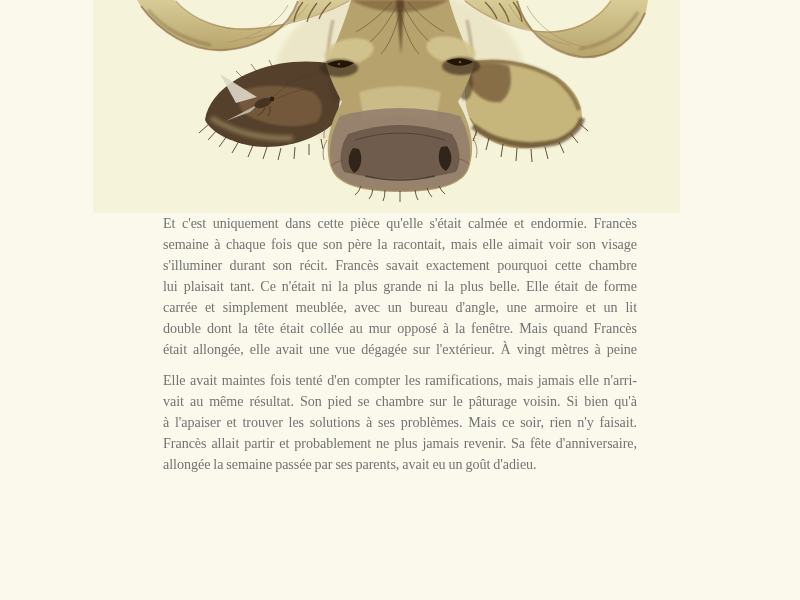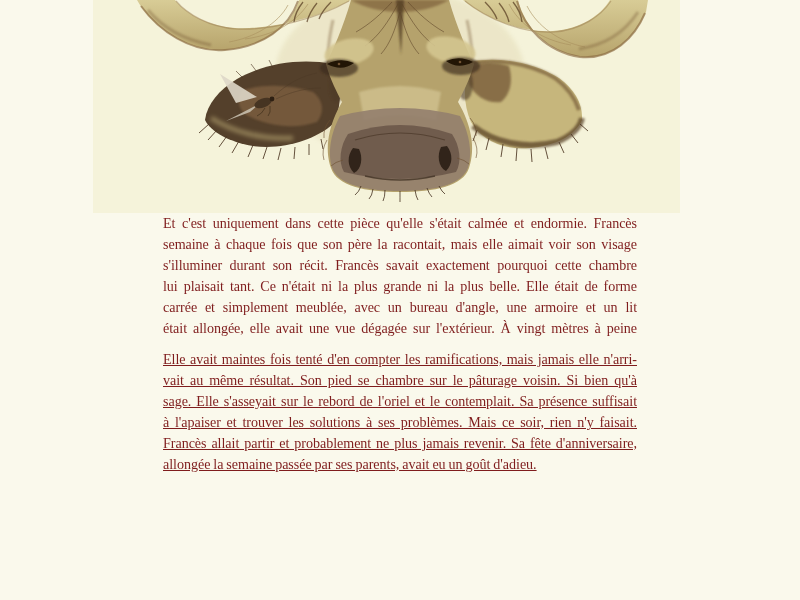--- a/index.html
+++ b/index.html
@@ -12,21 +12,21 @@
     position:absolute;left:93px;top:0;width:587px;height:213px;
     background:#f5f3da;
   }
   .illustration svg{display:block;width:100%;height:100%;}
   .page-text{
     position:absolute;left:163px;top:213px;width:474px;
     font-size:14.1px;line-height:21px;color:#211f1b;
     letter-spacing:-0.05px;word-spacing:-0.5px;
   }
   .para{margin:0;}
-  .para + .para{margin-top:10px;text-decoration:underline;}
+  .para + .para{margin-top:10px;}
   .line{
     text-align:justify;
     text-align-last:justify;
     max-height:21px;overflow:hidden;
   }
   .line.last{text-align-last:left;}
 </style>
 </head>
 <body style="background: rgb(250, 249, 236);">
 
@@ -117,32 +117,32 @@
         <path d="M 164,97 L 127,74 L 143,103 Z" fill="#ded7c8" opacity="0.9"></path>
         <path d="M 166,104 L 133,121 L 157,112 Z" fill="#cbc4b4" opacity="0.85"></path>
         <ellipse cx="170" cy="103" rx="9" ry="4.5" transform="rotate(-20 170 103)" fill="#463422"></ellipse>
         <circle cx="179" cy="99" r="2.4" fill="#2e2013"></circle>
         <path d="M 172,108 q -3,6 -8,8 M 177,106 q 1,7 -2,10" stroke="#3a2a18" stroke-width="0.8" opacity="0.8" fill="none"></path>
         <path d="M 181,96 C 194,84 208,76 224,73 M 183,99 C 198,92 212,88 228,88" stroke="#4a3824" stroke-width="0.7" opacity="0.6" fill="none"></path>
       </g>
     </svg>
   </div>
 
-  <div class="page-text" style="color: #7f1d1d;">
+  <div class="page-text" style="color: #737373;">
     <div class="para">
       <div class="line">Et c'est uniquement dans cette pièce qu'elle s'était calmée et endormie. Francès</div>
       <div class="line">semaine à chaque fois que son père la racontait, mais elle aimait voir son visage</div>
       <div class="line">s'illuminer durant son récit. Francès savait exactement pourquoi cette chambre</div>
       <div class="line">lui plaisait tant. Ce n'était ni la plus grande ni la plus belle. Elle était de forme</div>
       <div class="line">carrée et simplement meublée, avec un bureau d'angle, une armoire et un lit</div>
+      <div class="line">double dont la tête était collée au mur opposé à la fenêtre. Mais quand Francès</div>
       <div class="line">était allongée, elle avait une vue dégagée sur l'extérieur. À vingt mètres à peine</div>
     </div>
     <div class="para">
       <div class="line">Elle avait maintes fois tenté d'en compter les ramifications, mais jamais elle n'arri-</div>
       <div class="line">vait au même résultat. Son pied se chambre sur le pâturage voisin. Si bien qu'à</div>
-      <div class="line">sage. Elle s'asseyait sur le rebord de l'oriel et le contemplait. Sa présence suffisait</div>
       <div class="line">à l'apaiser et trouver les solutions à ses problèmes. Mais ce soir, rien n'y faisait.</div>
       <div class="line">Francès allait partir et probablement ne plus jamais revenir. Sa fête d'anniversaire,</div>
       <div class="line last">allongée la semaine passée par ses parents, avait eu un goût d'adieu.</div>
     </div>
   </div>
 
 </div>
 
 </body></html>

